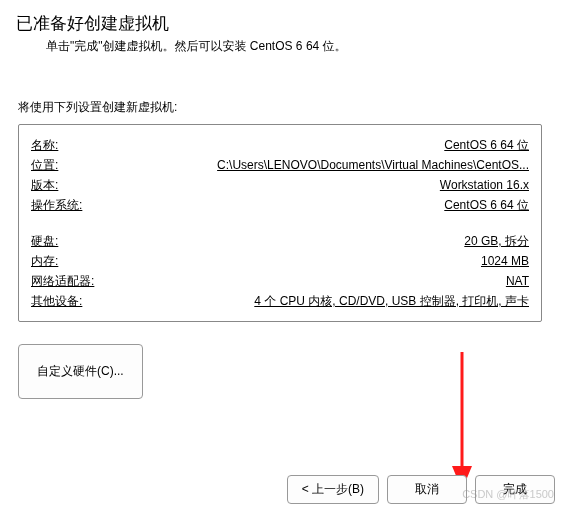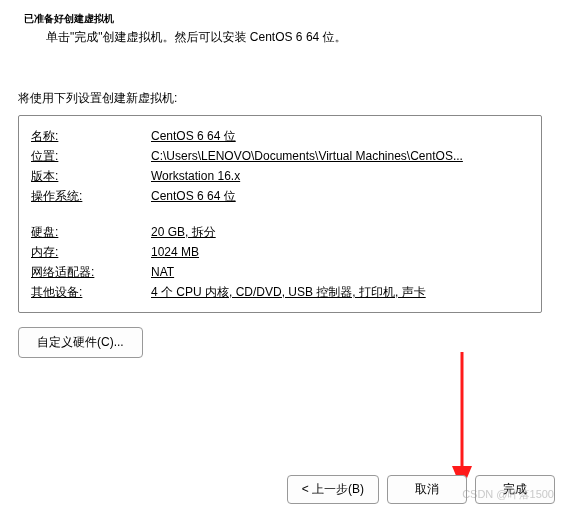--- a/index.html
+++ b/index.html
@@ -9,23 +9,22 @@
       font-family: "Microsoft YaHei", "Segoe UI", sans-serif;
       font-size: 12px;
       background: #fff;
       color: #000;
       position: relative;
     }
     .header {
       padding: 12px 16px 8px 16px;
     }
     .header-title {
-      font-size: 10px;
-      font-weight: bold;
-      margin-left: 8px;
+      font-size: 17px;
+      font-weight: normal;
     }
     .header-subtitle {
       margin-top: 3px;
       padding-left: 30px;
       font-size: 12px;
     }
     .section-label {
       margin: 36px 0 8px 18px;
       font-size: 12px;
     }
@@ -43,40 +42,42 @@
     }
     .row-label {
       width: 120px;
       flex-shrink: 0;
     }
     .row-value {
       flex: 1;
       white-space: nowrap;
       overflow: hidden;
       text-overflow: ellipsis;
+      text-align: right;
     }
     .spacer {
       height: 16px;
     }
     .customize-row {
       margin: 14px 18px 0 18px;
     }
     .btn {
       background: #fdfdfd;
       border: 1px solid #999;
       border-radius: 4px;
       padding: 5px 14px;
       font-size: 12px;
       font-family: inherit;
       cursor: pointer;
       min-width: 80px;
       text-align: center;
     }
     .customize-btn {
-      padding: 6px 18px;
+      padding: 18px 18px;
+      margin-top: 8px;
     }
     .footer {
       position: absolute;
       bottom: 8px;
       right: 13px;
       display: flex;
       gap: 8px;
     }
     .arrow {
       position: absolute;

